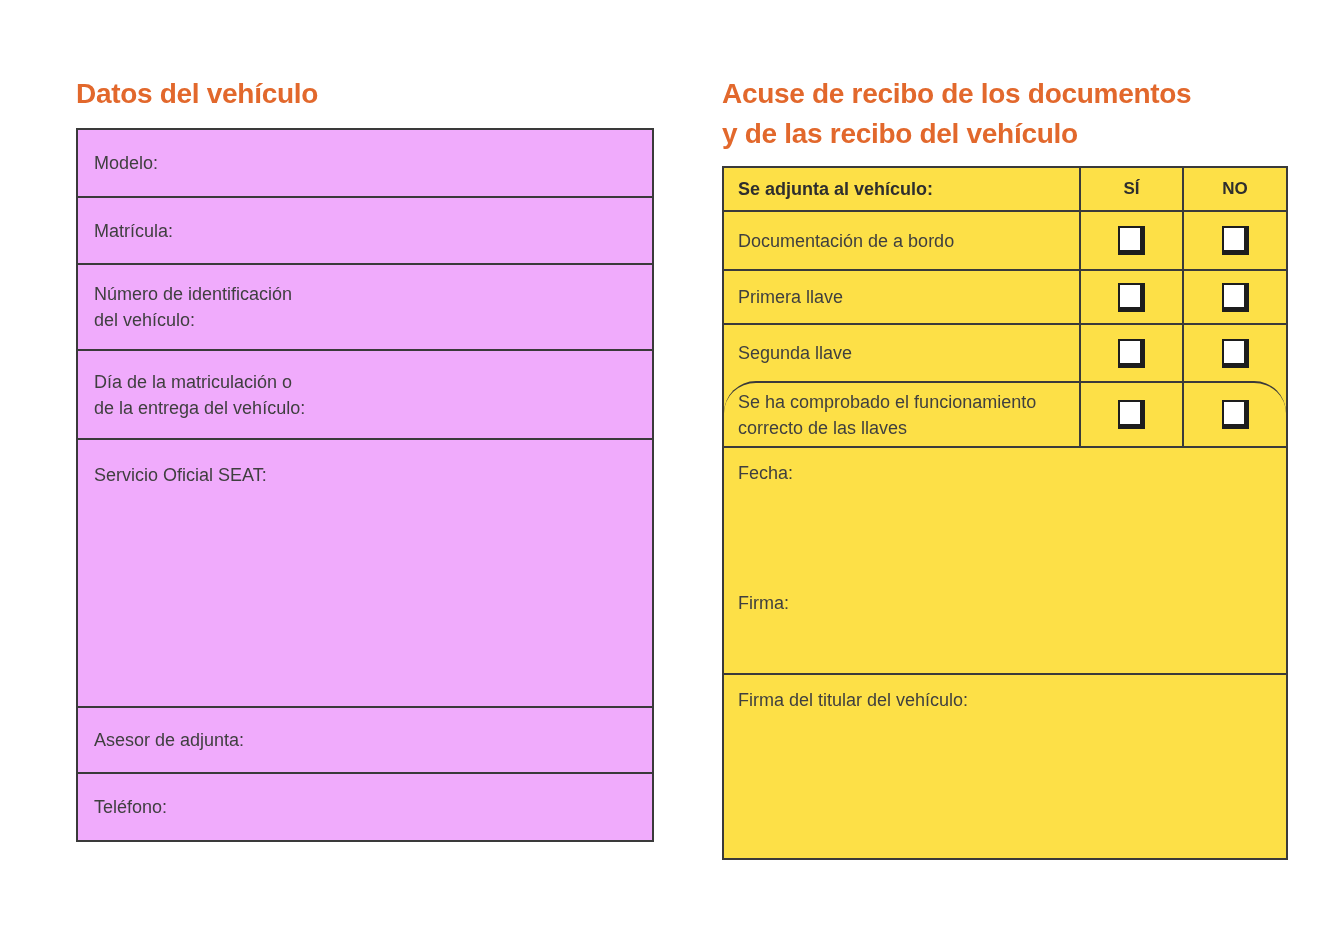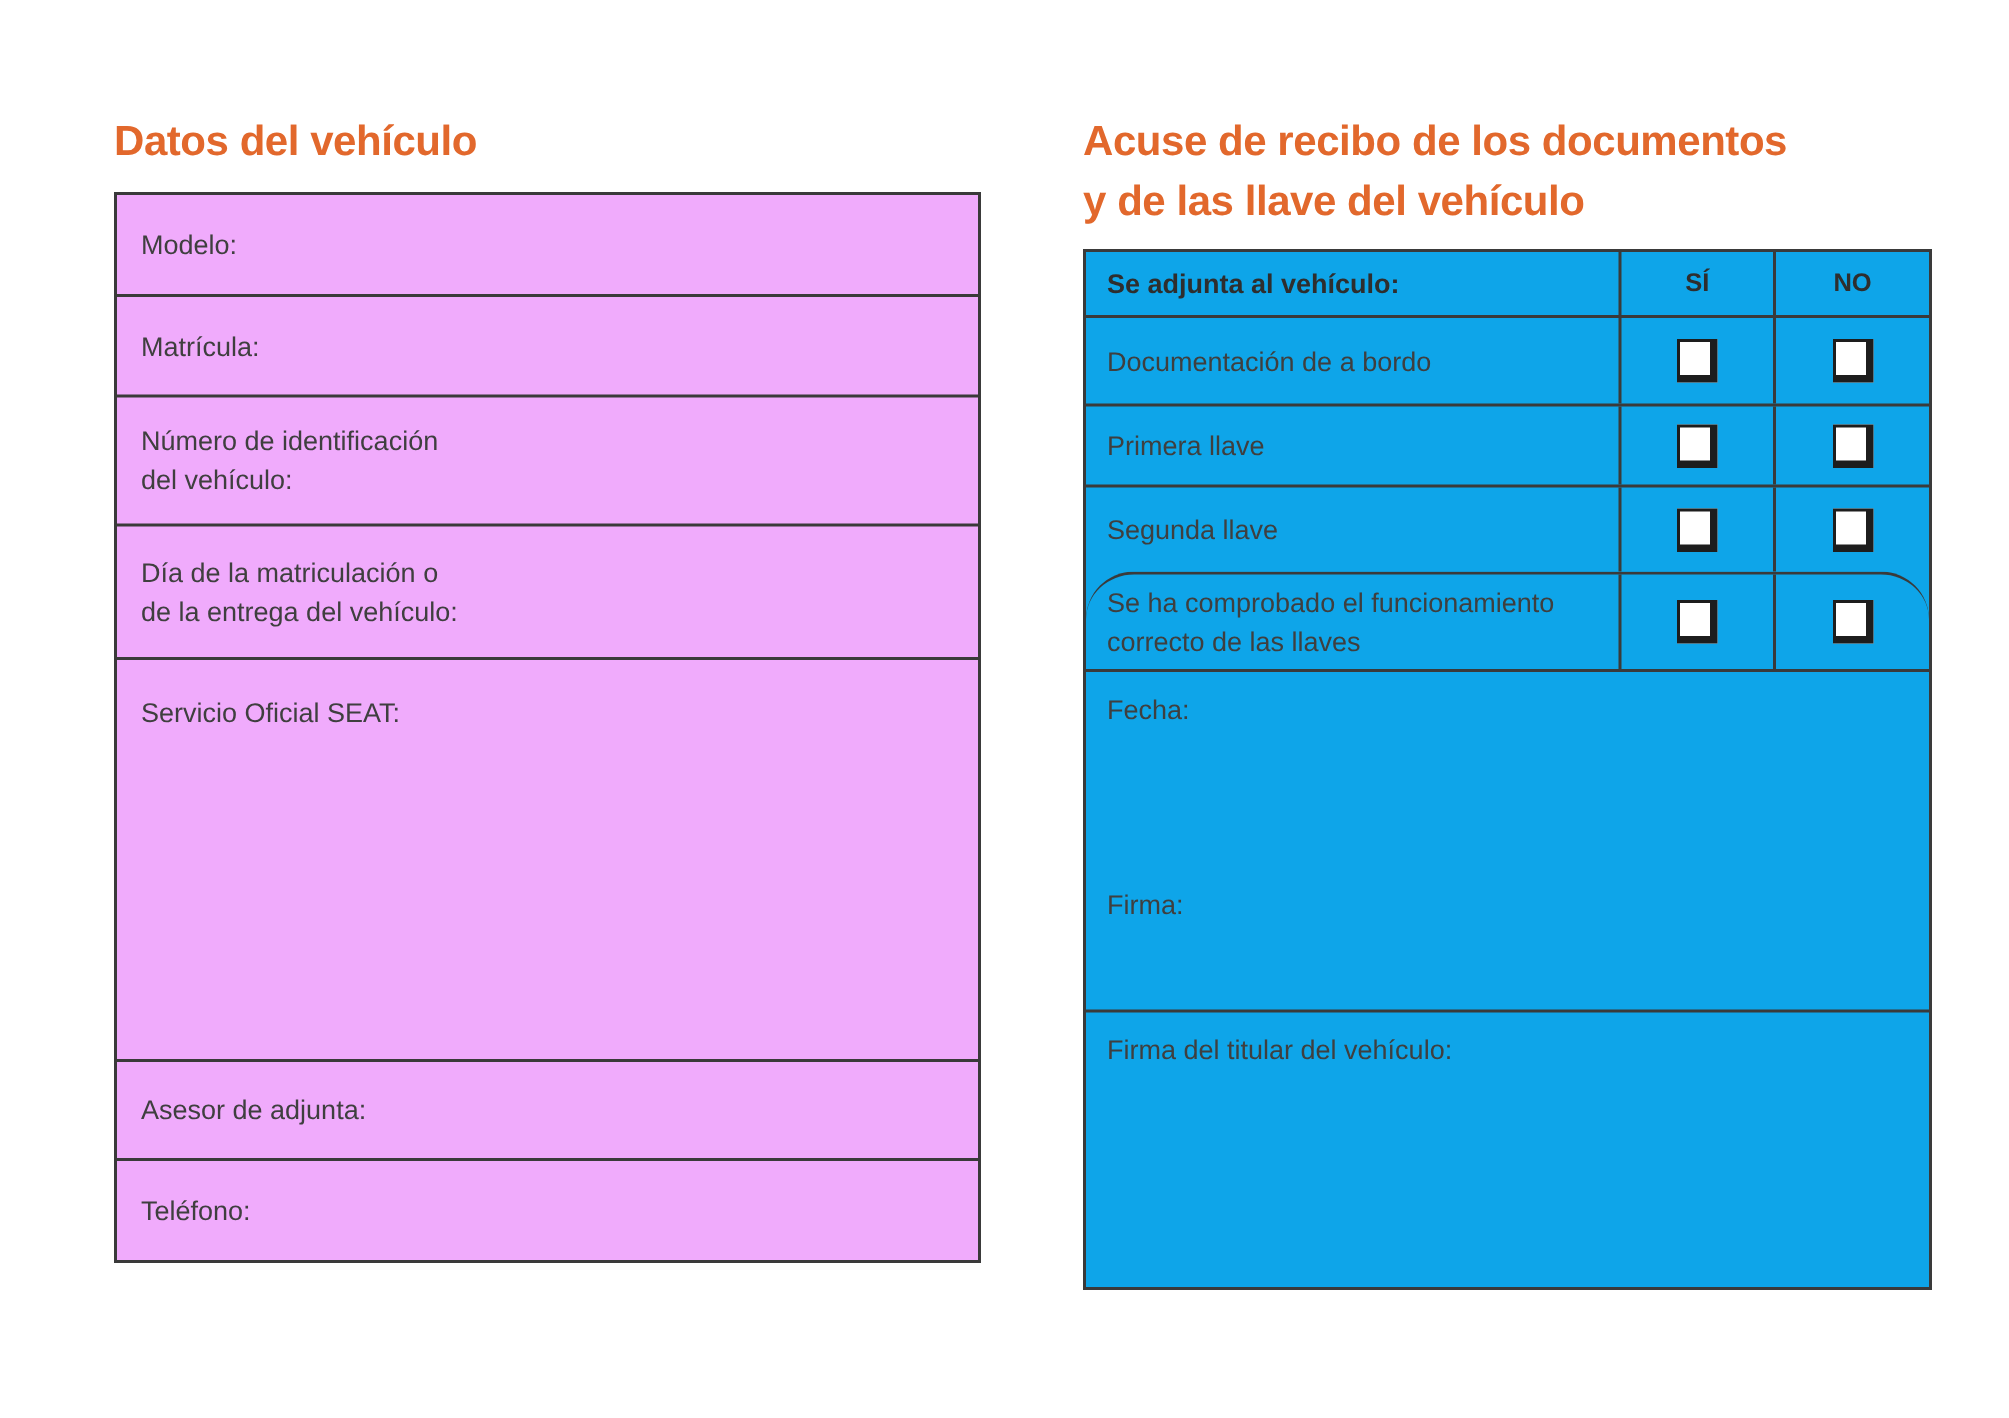--- a/index.html
+++ b/index.html
@@ -38,21 +38,21 @@
   .h-vin       { height:86px; }
   .h-dia       { height:89px; }
   .h-servicio  { height:268px; align-items:flex-start; padding-top:22px; }
   .h-asesor    { height:66px; }
   .h-telefono  { height:68px; }
 
   
   .atable {
     margin-top:12px;
     border:2px solid #3a3a3a;
-    background:#0ea5e9;
+    background:#fde047;
   }
   .arow {
     display:grid;
     grid-template-columns:1fr 103px 104px;
     border-top:2px solid #3a3a3a;
     font-size:18px; line-height:26px;
   }
   .arow:first-child { border-top:none; }
   .cell-label {
     display:flex; align-items:center;
@@ -118,21 +118,21 @@
     </div>
     <div class="vrow h-telefono">
       <span class="lbl">Teléfono:</span>
     </div>
   </div>
 </div>
 
 <div class="col col-right">
   <h1 class="section-title">
     <span class="title-line">Acuse de recibo de los documentos</span>
-    <span class="title-line">y de las llave del vehículo</span>
+    <span class="title-line">y de las recibo del vehículo</span>
   </h1>
 
   <div class="atable">
 
     <div class="arow header-row">
       <div class="cell-label">
         <span class="lbl">Se adjunta al vehículo:</span>
       </div>
       <div class="cell-check">
         <span>SÍ</span>

